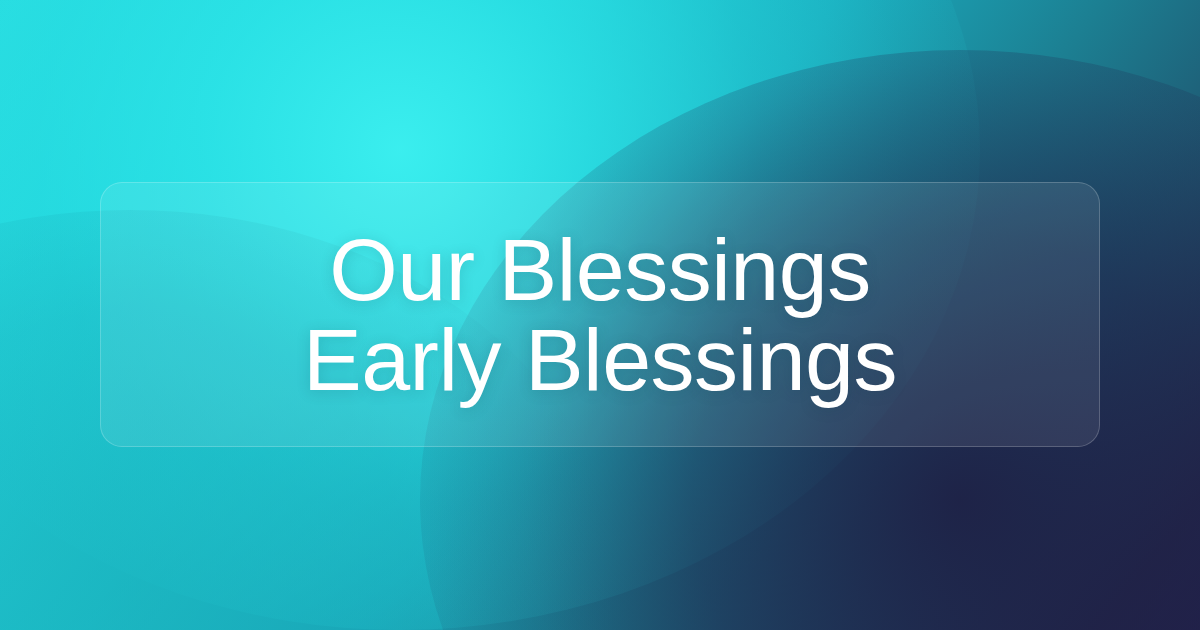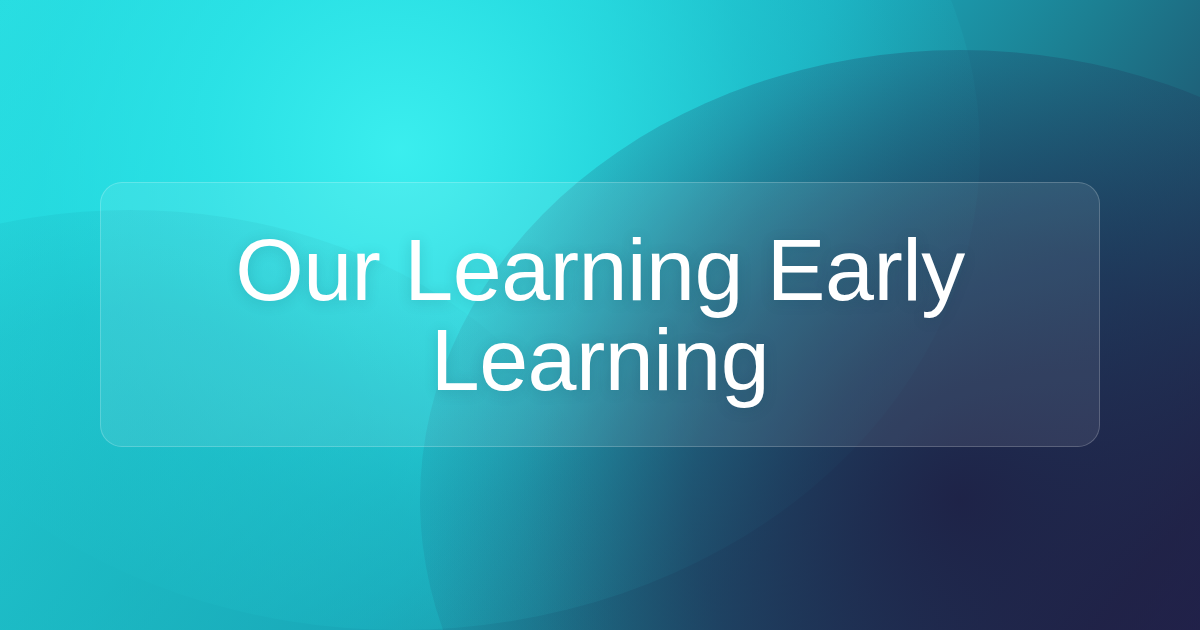--- a/index.html
+++ b/index.html
@@ -127,17 +127,17 @@
 <div class="og-canvas">
 
   <div class="glow-primary"></div>
 
   <div class="glow-secondary"></div>
 
   <div class="shade-corner"></div>
 
   <div class="glass-card">
     <div class="card-inner">
-      <h1 class="site-title">Our Learning Early Learning</h1>
+      <h1 class="site-title">Our Blessings Early Blessings</h1>
     </div>
   </div>
 
 </div>
 
 </body></html>

